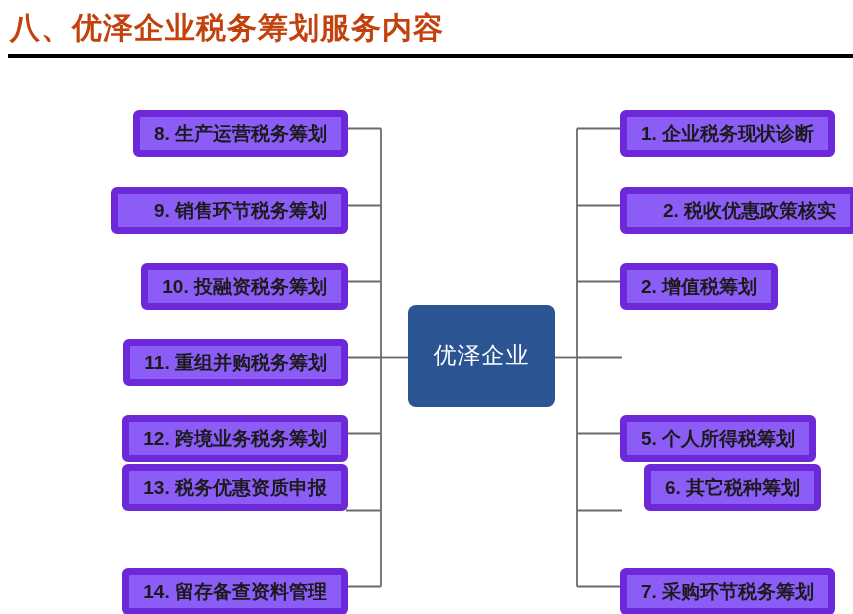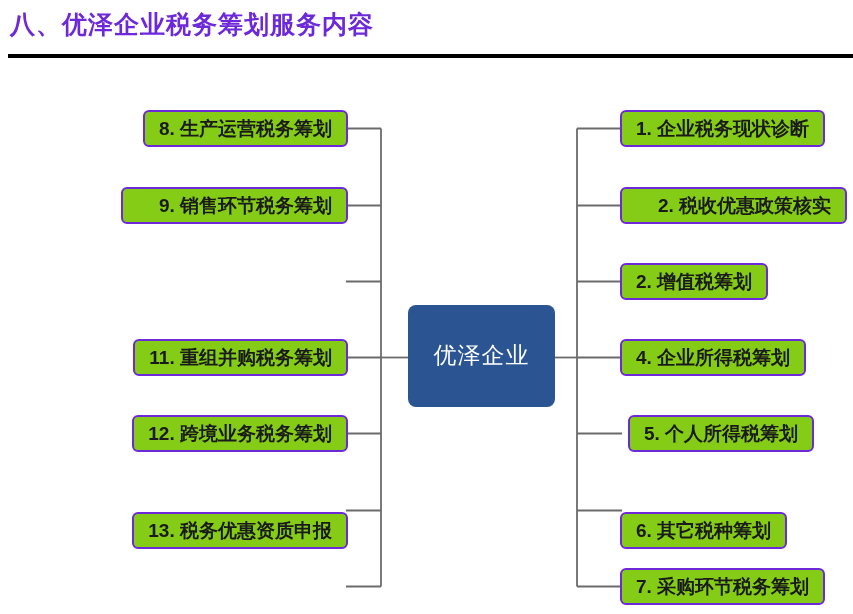--- a/index.html
+++ b/index.html
@@ -12,23 +12,23 @@
     position: relative;
     width: 853px;
     height: 614px;
     background: #ffffff;
     overflow: hidden;
   }
   .slide-title {
     position: absolute;
     left: 10px;
     top: 8px;
-    font-size: 25px;
+    font-size: 30px;
     font-weight: bold;
-    color: #6d28d9;
+    color: #c2410c;
     letter-spacing: 1px;
     white-space: nowrap;
   }
   .title-rule {
     position: absolute;
     left: 8px;
     top: 54px;
     width: 845px;
     height: 4px;
     background: #000000;
@@ -38,38 +38,38 @@
     left: 0;
     top: 0;
     width: 853px;
     height: 614px;
   }
   .node-box {
     position: absolute;
     height: 33px;
     line-height: 33px;
     padding: 0 14px;
-    background: #84cc16;
-    border: 2px solid #6d28d9;
+    background: #8b5cf6;
+    border: 7px solid #6d28d9;
     border-radius: 6px;
     font-size: 19px;
     font-weight: bold;
     color: #1a1a1a;
     white-space: nowrap;
     text-align: center;
     box-sizing: content-box;
   }
   .node-left { right: 505px; }
   .node-right { left: 620px; text-align: center; }
   .row-0 { top: 110px; }
   .row-1 { top: 187px; padding-left: 36px; }
   .row-2 { top: 263px; }
   .row-3 { top: 339px; }
-  .row-4 { top: 415px; margin-left: 8px; }
-  .row-5 { top: 512px; }
+  .row-4 { top: 415px; }
+  .row-5 { top: 464px; margin-left: 24px; }
   .row-6 { top: 568px; }
   .center-node {
     position: absolute;
     left: 408px;
     top: 305px;
     width: 147px;
     height: 102px;
     background: #2b5492;
     border-radius: 8px;
     display: flex;
@@ -119,41 +119,44 @@
       <line x1="553" y1="357.5" x2="577" y2="357.5"></line>
     </g>
   </svg>
 
   <div class="node-box node-left row-0">
     <span>8. 生产运营税务筹划</span>
   </div>
   <div class="node-box node-left row-1">
     <span>9. 销售环节税务筹划</span>
   </div>
+  <div class="node-box node-left row-2">
+    <span>10. 投融资税务筹划</span>
+  </div>
   <div class="node-box node-left row-3">
     <span>11. 重组并购税务筹划</span>
   </div>
   <div class="node-box node-left row-4">
     <span>12. 跨境业务税务筹划</span>
   </div>
   <div class="node-box node-left row-5">
     <span>13. 税务优惠资质申报</span>
+  </div>
+  <div class="node-box node-left row-6">
+    <span>14. 留存备查资料管理</span>
   </div>
 
   <div class="node-box node-right row-0">
     <span>1. 企业税务现状诊断</span>
   </div>
   <div class="node-box node-right row-1">
     <span>2. 税收优惠政策核实</span>
   </div>
   <div class="node-box node-right row-2">
     <span>2. 增值税筹划</span>
-  </div>
-  <div class="node-box node-right row-3">
-    <span>4. 企业所得税筹划</span>
   </div>
   <div class="node-box node-right row-4">
     <span>5. 个人所得税筹划</span>
   </div>
   <div class="node-box node-right row-5">
     <span>6. 其它税种筹划</span>
   </div>
   <div class="node-box node-right row-6">
     <span>7. 采购环节税务筹划</span>
   </div>

